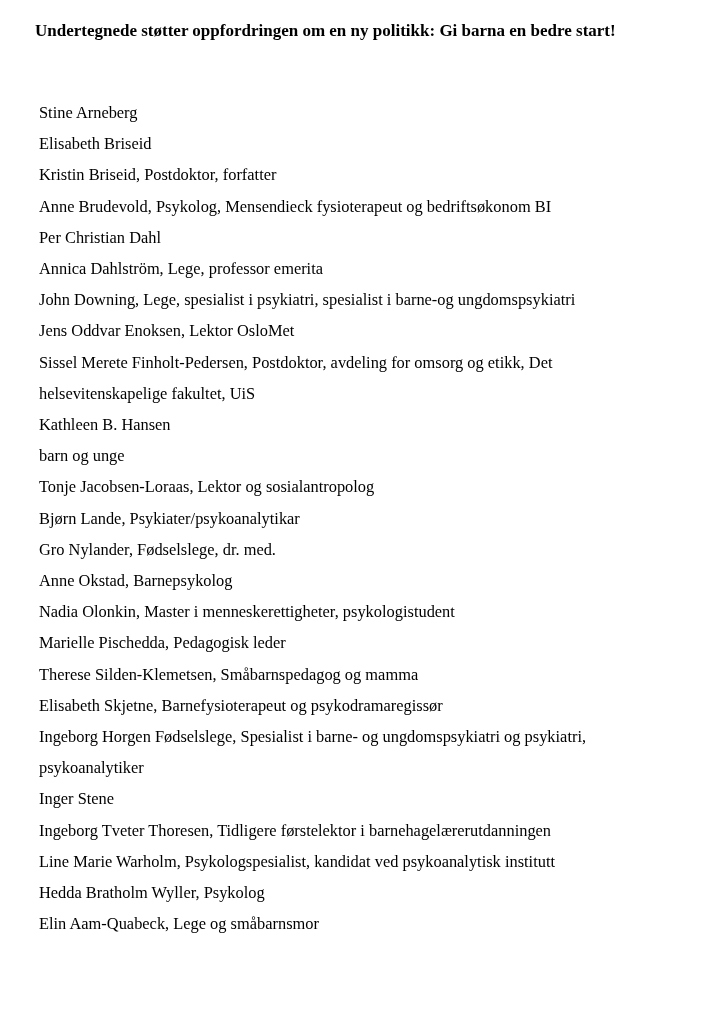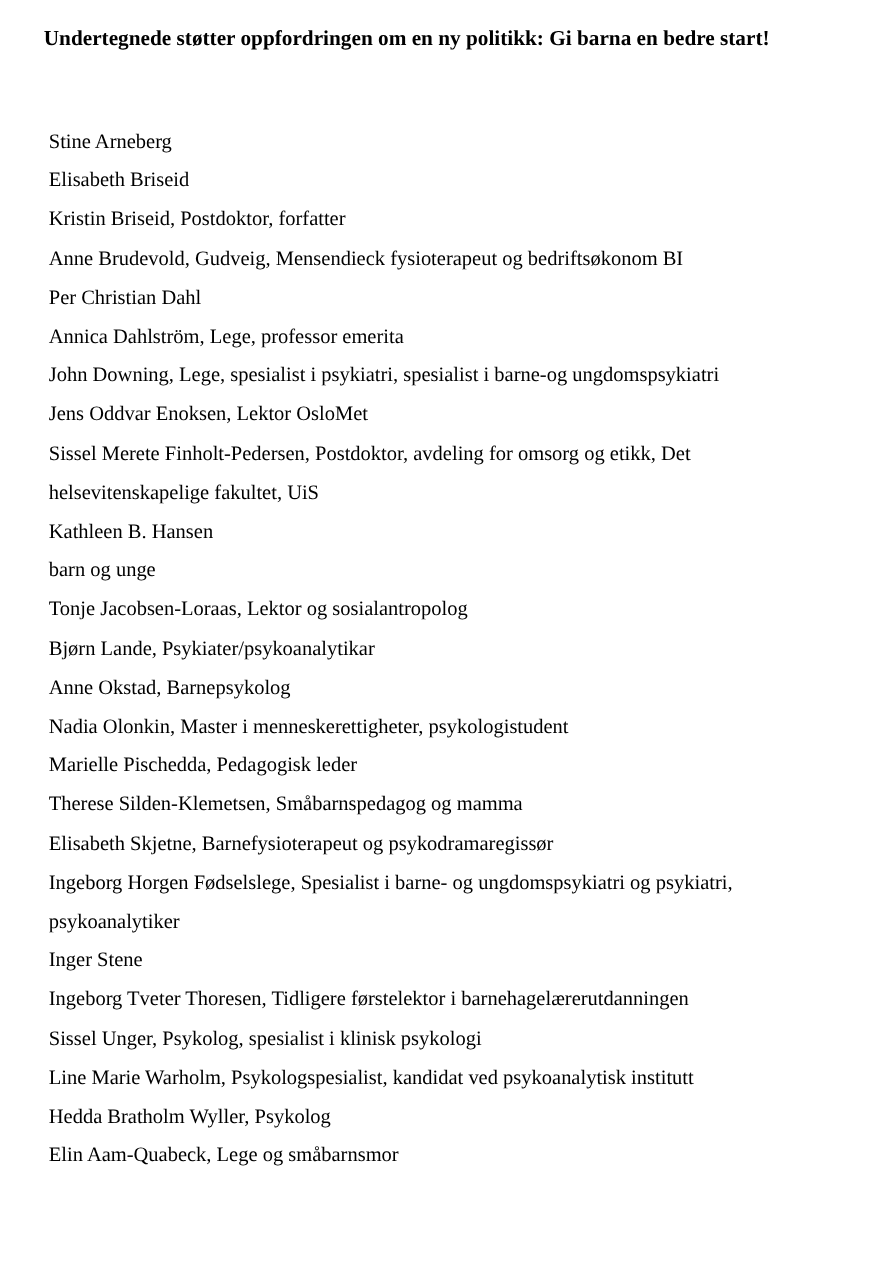--- a/index.html
+++ b/index.html
@@ -62,21 +62,21 @@
       <li class="signer">
         <span class="line">Stine Arneberg</span>
       </li>
       <li class="signer">
         <span class="line">Elisabeth Briseid</span>
       </li>
       <li class="signer">
         <span class="line">Kristin Briseid, Postdoktor, forfatter</span>
       </li>
       <li class="signer">
-        <span class="line">Anne Brudevold, Gudveig, Mensendieck fysioterapeut og bedriftsøkonom BI</span>
+        <span class="line">Anne Brudevold, Psykolog, Mensendieck fysioterapeut og bedriftsøkonom BI</span>
       </li>
       <li class="signer">
         <span class="line">Per Christian Dahl</span>
       </li>
       <li class="signer">
         <span class="line">Annica Dahlström, Lege, professor emerita</span>
       </li>
       <li class="signer">
         <span class="line">John Downing, Lege, spesialist i psykiatri, spesialist i barne-og ungdomspsykiatri</span>
       </li>
@@ -93,20 +93,23 @@
       <li class="signer">
         <span class="line">barn og unge</span>
       </li>
       <li class="signer">
         <span class="line">Tonje Jacobsen-Loraas, Lektor og sosialantropolog</span>
       </li>
       <li class="signer">
         <span class="line">Bjørn Lande, Psykiater/psykoanalytikar</span>
       </li>
       <li class="signer">
+        <span class="line">Gro Nylander, Fødselslege, dr. med.</span>
+      </li>
+      <li class="signer">
         <span class="line">Anne Okstad, Barnepsykolog</span>
       </li>
       <li class="signer">
         <span class="line">Nadia Olonkin, Master i menneskerettigheter, psykologistudent</span>
       </li>
       <li class="signer">
         <span class="line">Marielle Pischedda, Pedagogisk leder</span>
       </li>
       <li class="signer">
         <span class="line">Therese Silden-Klemetsen, Småbarnspedagog og mamma</span>
@@ -118,23 +121,20 @@
         <span class="line">Ingeborg Horgen Fødselslege, Spesialist i barne- og ungdomspsykiatri og psykiatri,</span>
         <span class="line">psykoanalytiker</span>
       </li>
       <li class="signer">
         <span class="line">Inger Stene</span>
       </li>
       <li class="signer">
         <span class="line">Ingeborg Tveter Thoresen, Tidligere førstelektor i barnehagelærerutdanningen</span>
       </li>
       <li class="signer">
-        <span class="line">Sissel Unger, Psykolog, spesialist i klinisk psykologi</span>
-      </li>
-      <li class="signer">
         <span class="line">Line Marie Warholm, Psykologspesialist, kandidat ved psykoanalytisk institutt</span>
       </li>
       <li class="signer">
         <span class="line">Hedda Bratholm Wyller, Psykolog</span>
       </li>
       <li class="signer">
         <span class="line">Elin Aam-Quabeck, Lege og småbarnsmor</span>
       </li>
     </ul>
 </div>

